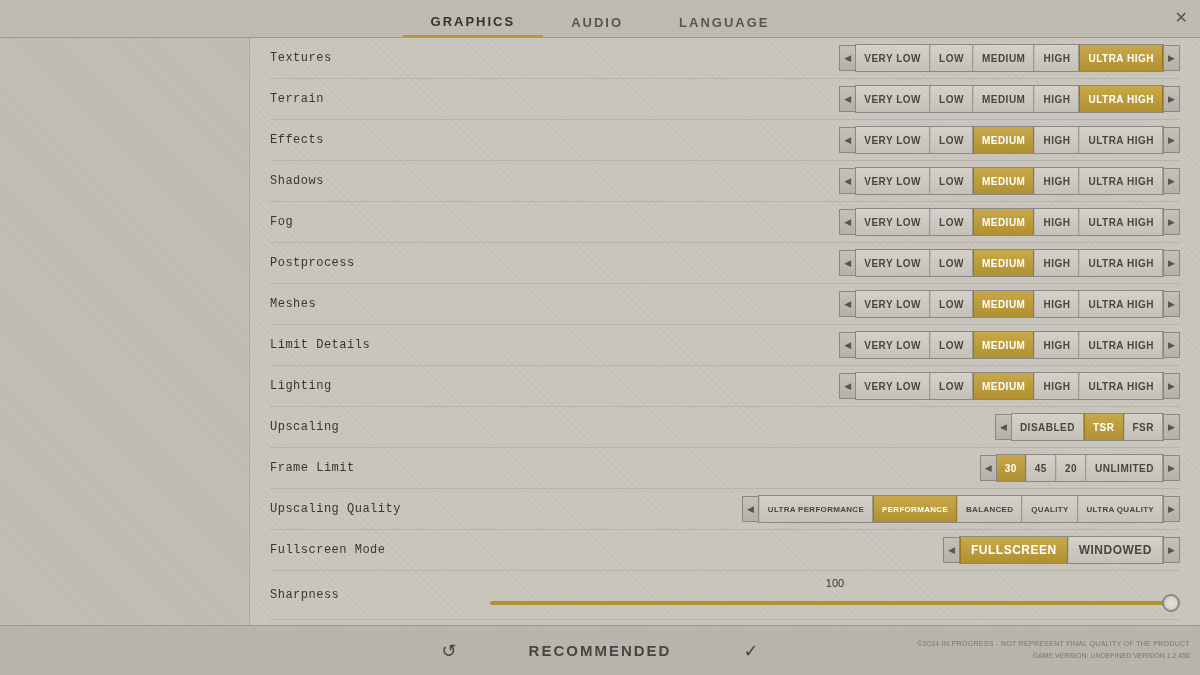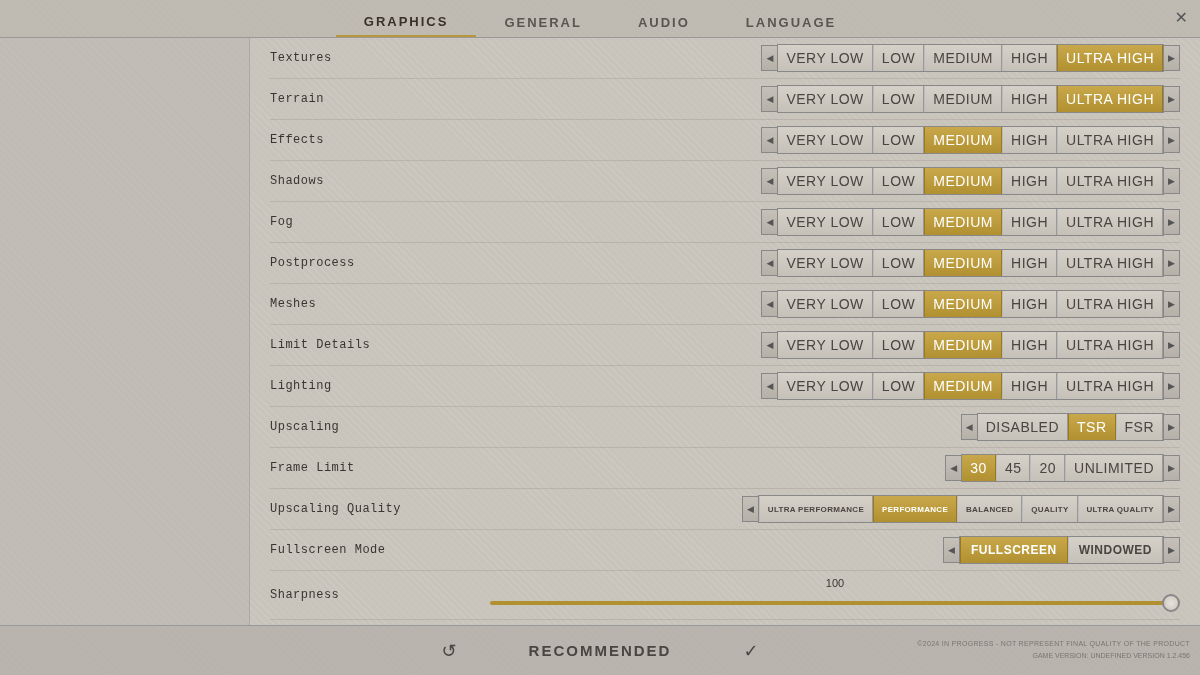--- a/index.html
+++ b/index.html
@@ -126,23 +126,23 @@
 
     .setting-control {
       flex: 1;
       display: flex;
       align-items: center;
       justify-content: flex-end;
     }
 
     .quality-option {
       padding: 4px 8px;
-      font-size: 14px;
-      font-family: Arial, sans-serif;
-      font-weight: normal;
+      font-size: 10px;
+      font-family: Arial, sans-serif;
+      font-weight: bold;
       letter-spacing: 0.5px;
       color: #4a4540;
       background: linear-gradient(to bottom, #d5d0c8, #c5c0b8);
       border-right: 1px solid #999;
       cursor: pointer;
       white-space: nowrap;
       border-top: none;
       border-bottom: none;
       border-left: 1px solid #bbb;
       height: 26px;
@@ -311,21 +311,20 @@
       border: 1px solid #888;
     }
   </style>
 </head>
 <body>
 
 <div class="container">
 
   <div class="top-nav">
     <div class="tab active">GRAPHICS</div>
-    <div class="tab">GENERAL</div>
     <div class="tab">AUDIO</div>
     <div class="tab">LANGUAGE</div>
     <div class="close-btn">✕</div>
   </div>
 
   <div class="main-content">
 
     <div class="sidebar"></div>
 
     <div class="settings-area">

